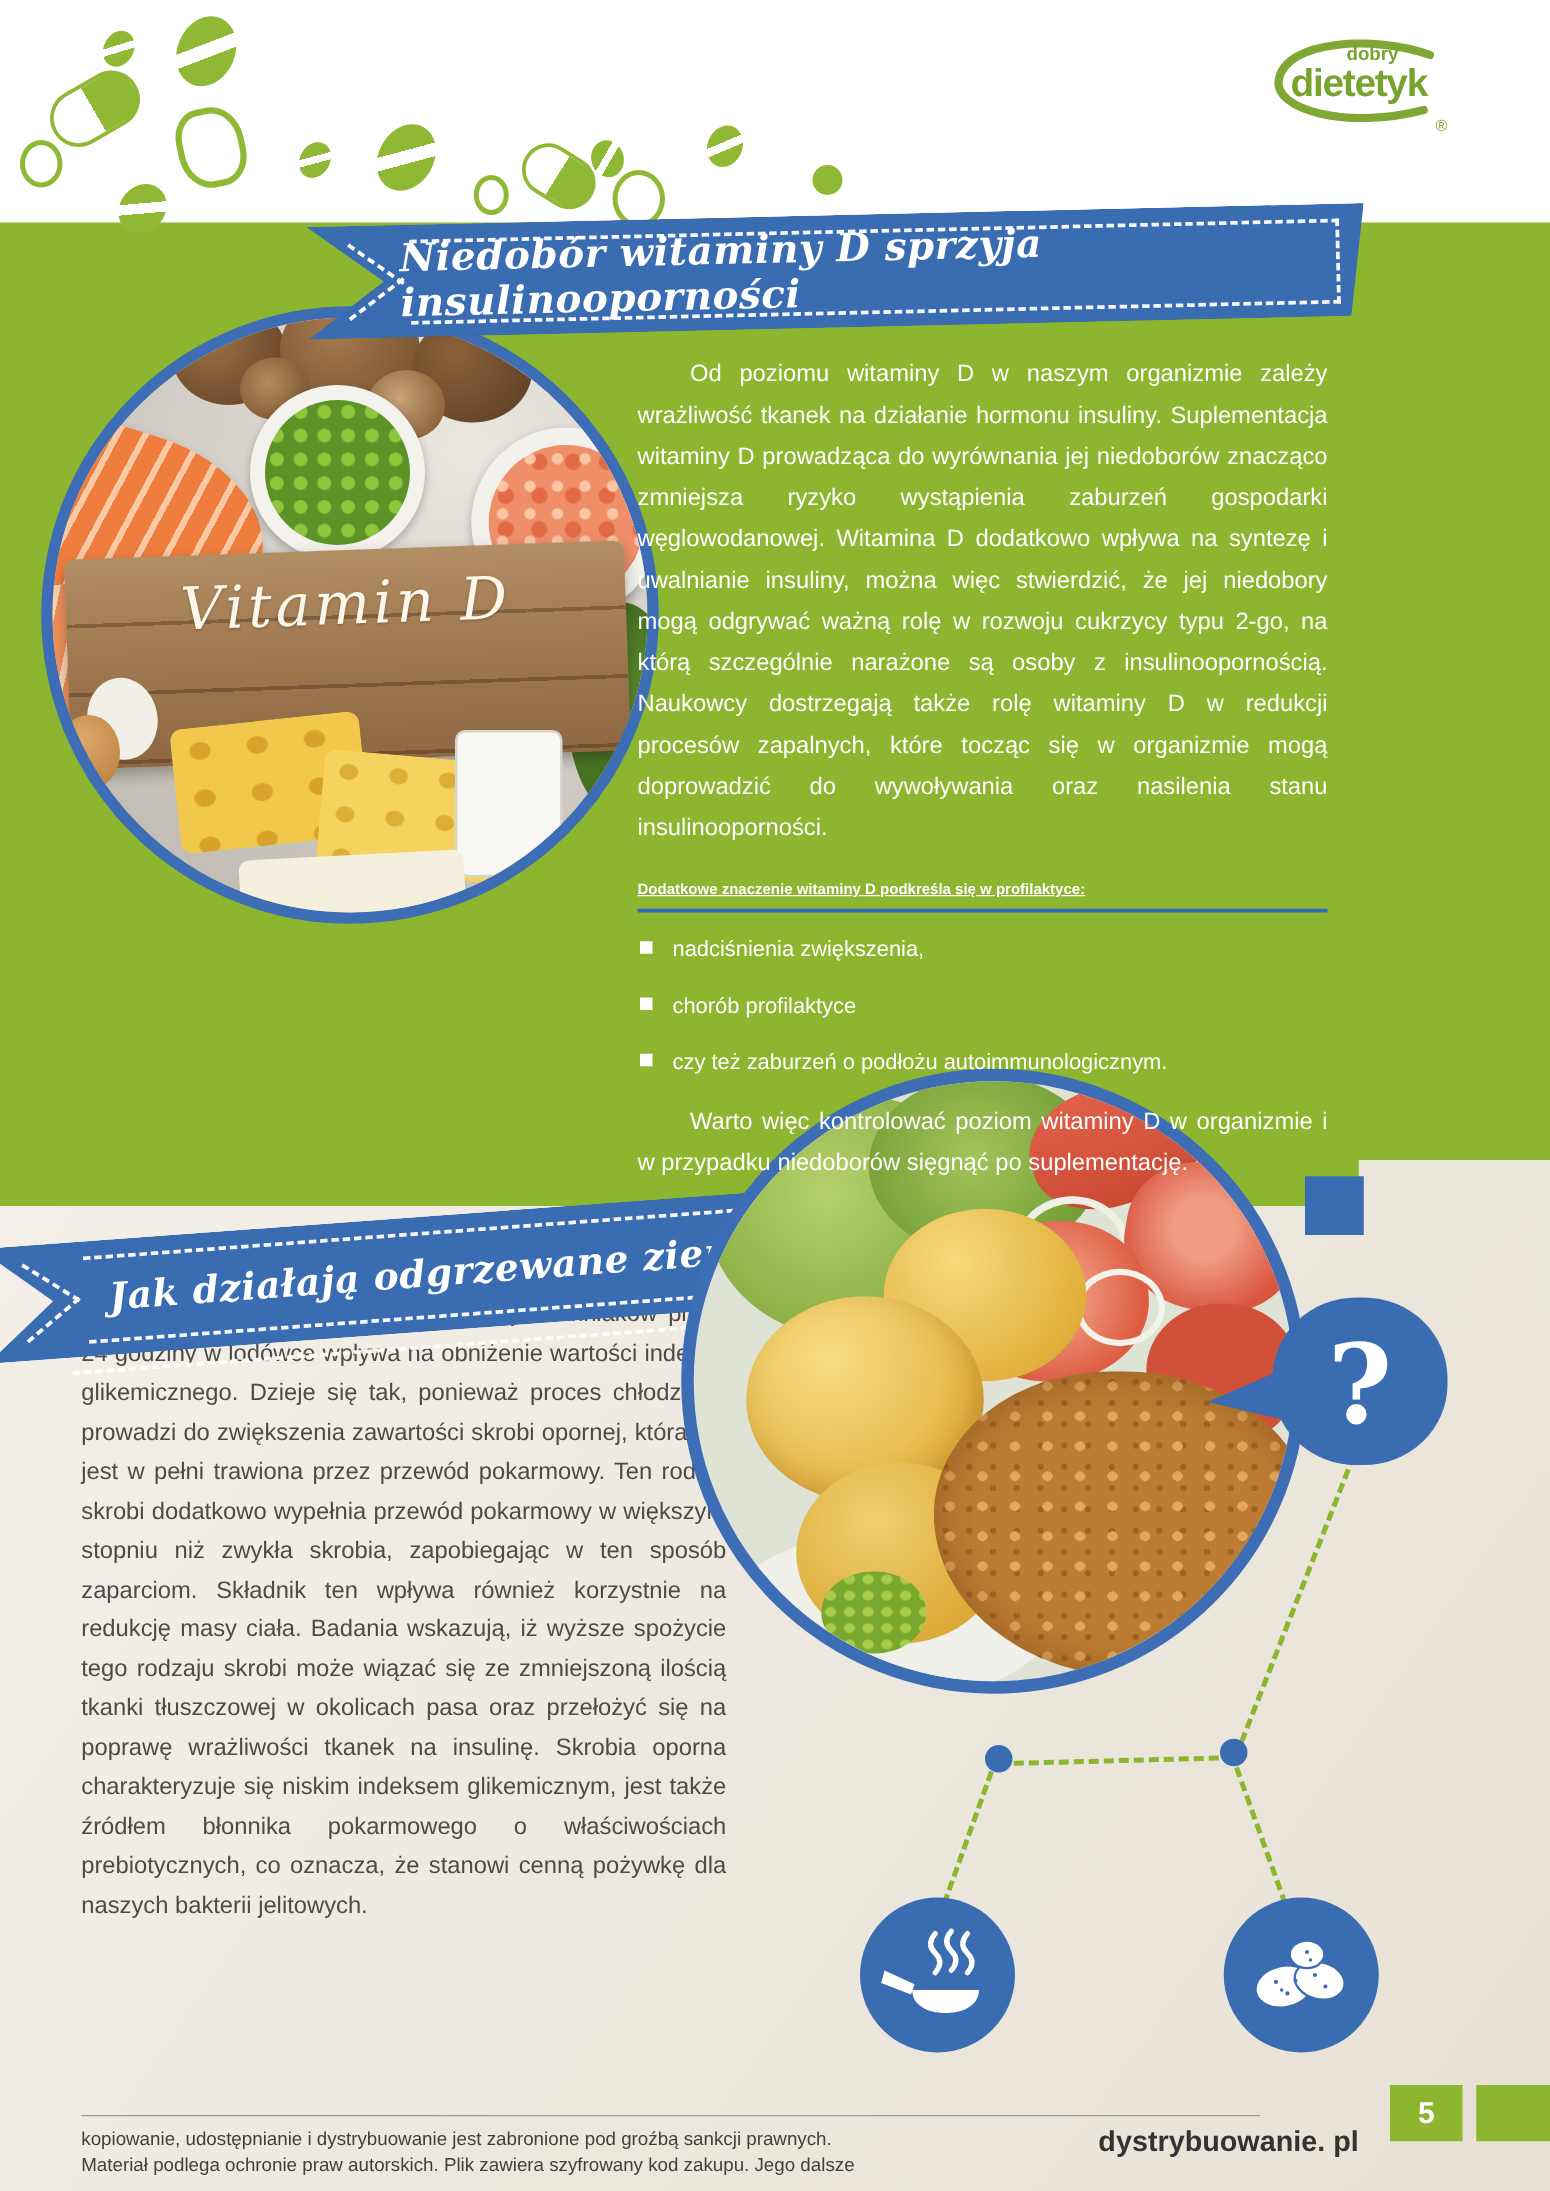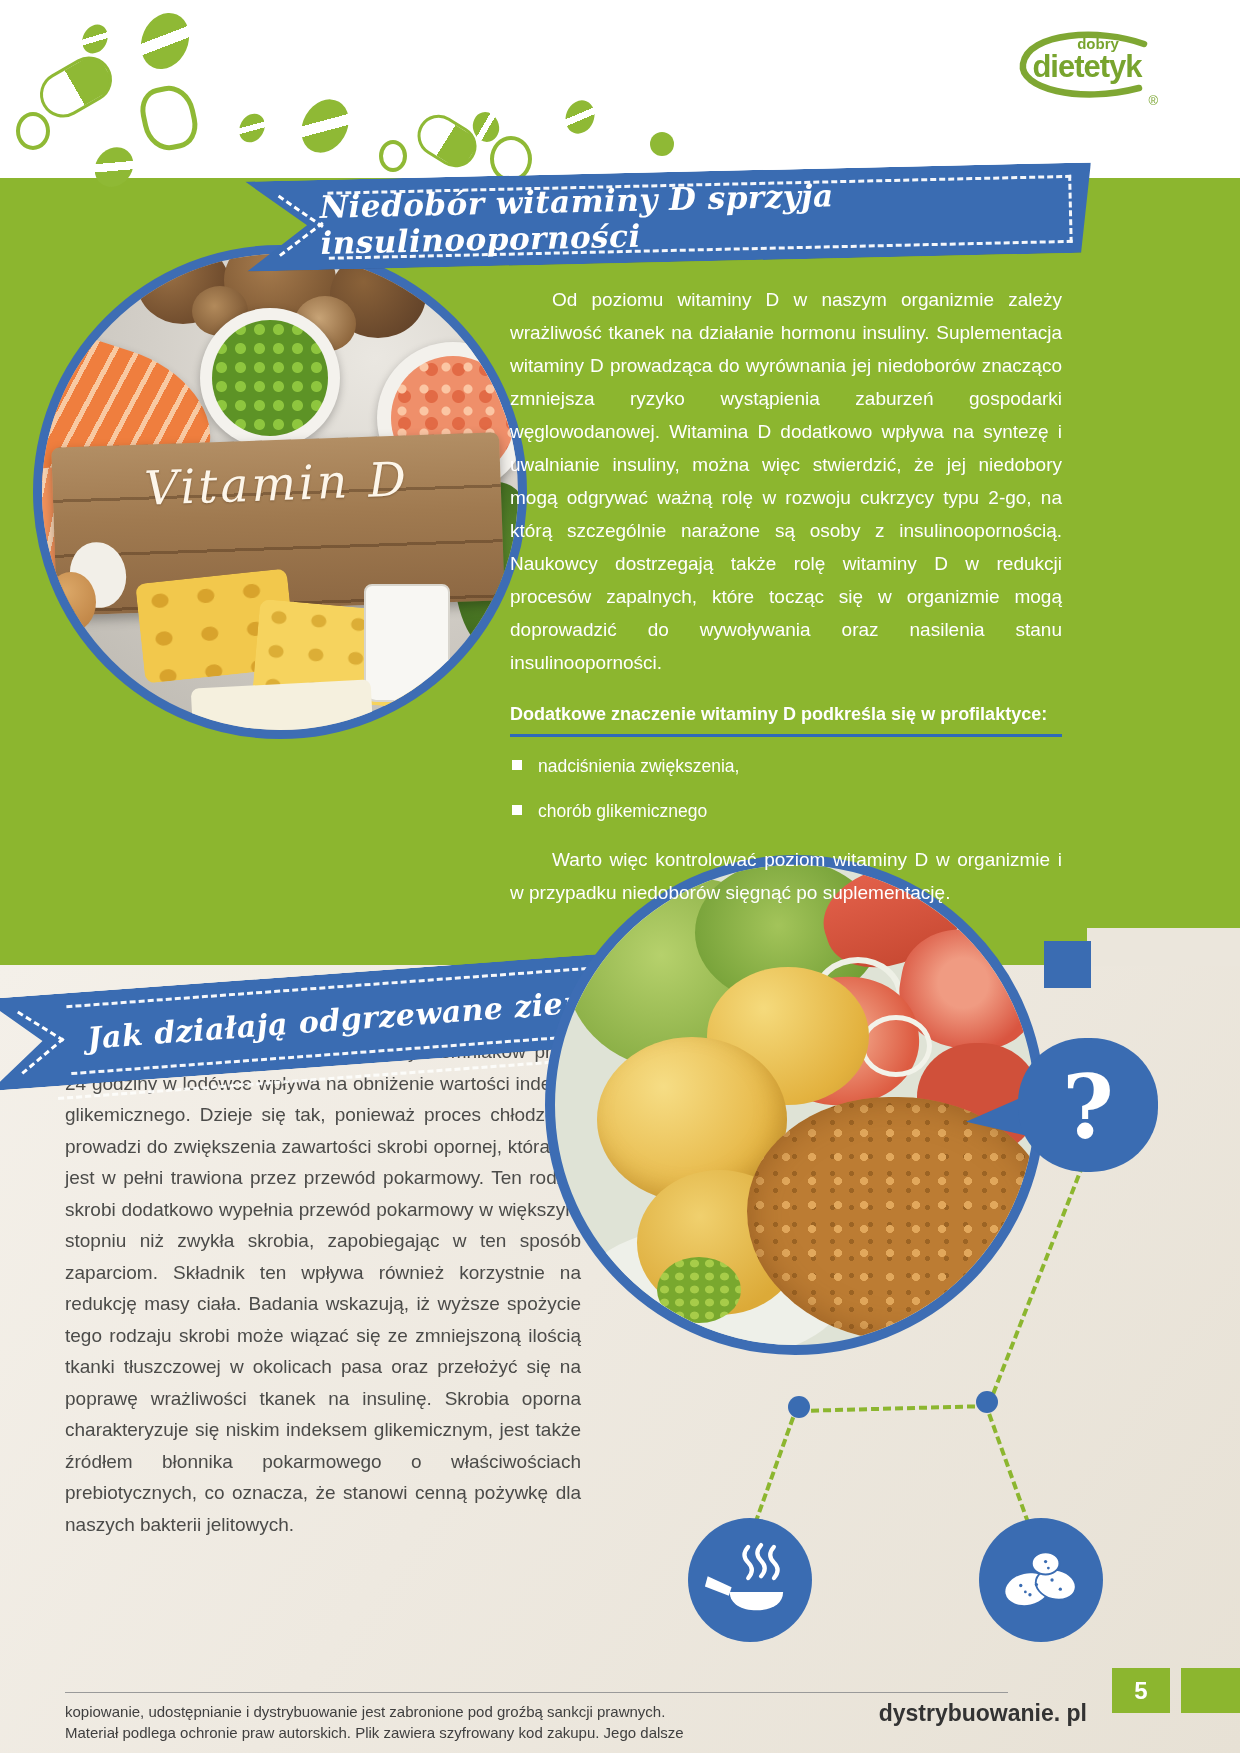--- a/index.html
+++ b/index.html
@@ -134,22 +134,22 @@
   .gd4 { left:987px; top:1402px; width:128px; transform:rotate(70.3deg); }
   .bdot { position:absolute; width:22px; height:22px; border-radius:50%; background:#3a6cb2; z-index:5; }
 
   
   .icon-circle { position:absolute; width:124px; height:124px; border-radius:50%; background:#3a6cb2; z-index:4;
     display:flex; align-items:center; justify-content:center; }
 
   
   .vit-col { position:absolute; left:510px; top:283px; width:552px; color:#fff; z-index:5; }
   .vit-intro { font-size:19px; line-height:33px; text-align:justify; text-indent:42px; }
-  .vit-sub { margin-top:25px; font-size:18px; font-weight:700; padding-bottom:9px;
-    border-bottom:3px solid #2e6ab8; white-space:nowrap; }
+  .vit-sub { margin-top:25px; font-size:12px; font-weight:700; padding-bottom:9px;
+    border-bottom:3px solid #2e6ab8; white-space:nowrap;text-decoration:underline; }
   .vit-bullets { margin-top:16px; list-style:none; }
   .vit-bullets li { position:relative; padding-left:28px; font-size:17.5px; line-height:26px; margin-bottom:19px; }
   .vit-bullets li::before { content:""; position:absolute; left:2px; top:7px; width:10px; height:10px; background:#fff; }
   .vit-close { margin-top:1px; font-size:19px; line-height:33px; text-align:justify; text-indent:42px; }
 
   .pot-col { position:absolute; left:65px; top:1036px; width:516px; font-size:19px; line-height:31.5px;
     color:#4b4b49; text-align:justify; text-indent:44px; z-index:2; }
 
   
   .fline { position:absolute; left:65px; top:1692px; width:943px; height:1px; background:#9a9a9a; z-index:5; }
@@ -227,21 +227,22 @@
   <div class="c1-cheese2"></div>
   <div class="c1-milk"></div>
   <div class="c1-slices"></div>
 </div>
 
 <div class="vit-col">
   <p class="vit-intro">Od poziomu witaminy D w naszym organizmie zależy wrażliwość tkanek na działanie hormonu insuliny. Suplementacja witaminy D prowadząca do wyrównania jej niedoborów znacząco zmniejsza ryzyko wystąpienia zaburzeń gospodarki węglowodanowej. Witamina D dodatkowo wpływa na syntezę i uwalnianie insuliny, można więc stwierdzić, że jej niedobory mogą odgrywać ważną rolę w rozwoju cukrzycy typu 2-go, na którą szczególnie narażone są osoby z insulinoopornością. Naukowcy dostrzegają także rolę witaminy D w redukcji procesów zapalnych, które tocząc się w organizmie mogą doprowadzić do wywoływania oraz nasilenia stanu insulinooporności.</p>
   <div class="vit-sub">Dodatkowe znaczenie witaminy D podkreśla się w profilaktyce:</div>
   <ul class="vit-bullets">
     <li>nadciśnienia zwiększenia,</li>
-    <li>chorób glikemicznego</li>
+    <li>chorób profilaktyce</li>
+    <li>czy też zaburzeń o podłożu autoimmunologicznym.</li>
   </ul>
   <p class="vit-close">Warto więc kontrolować poziom witaminy D w organizmie i w przypadku niedoborów sięgnąć po suplementację.</p>
 </div>
 
 <div class="ribbon ribbon2">
   <div class="dash"></div>
   <div class="chev-t"></div>
   <div class="chev-b"></div>
   <div class="txt">Jak działają odgrzewane ziemniaki?</div>
 </div>

